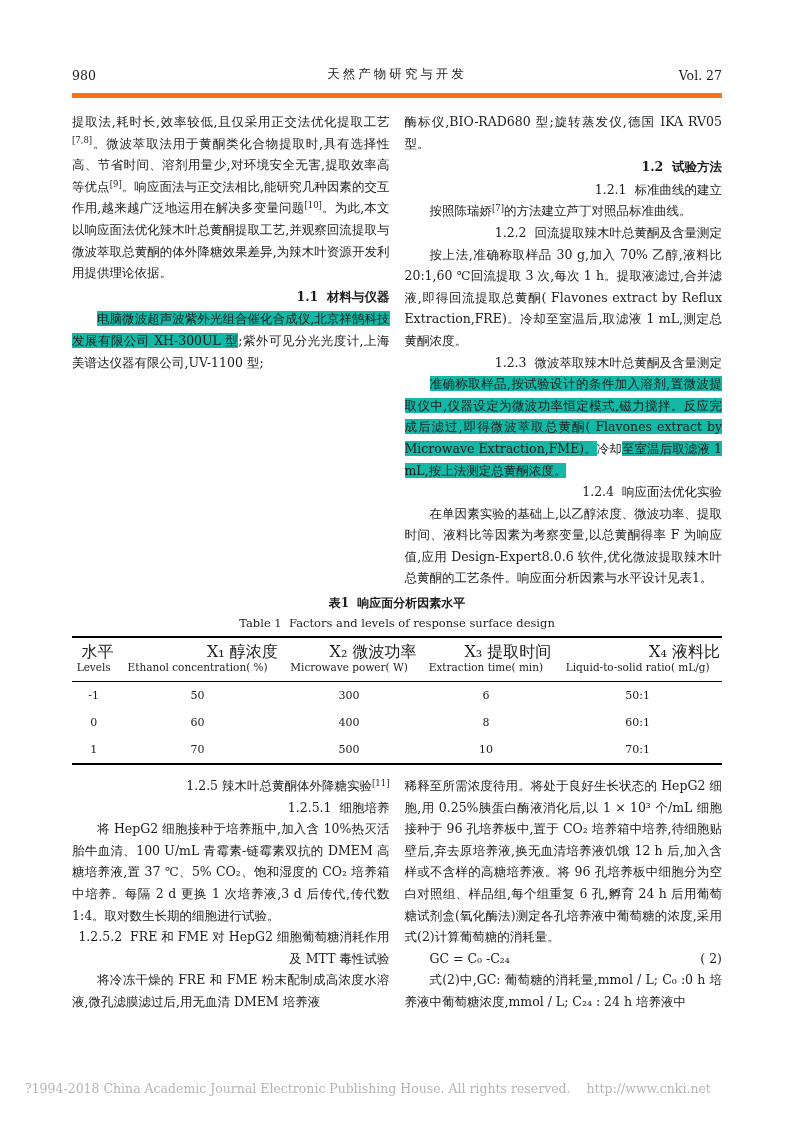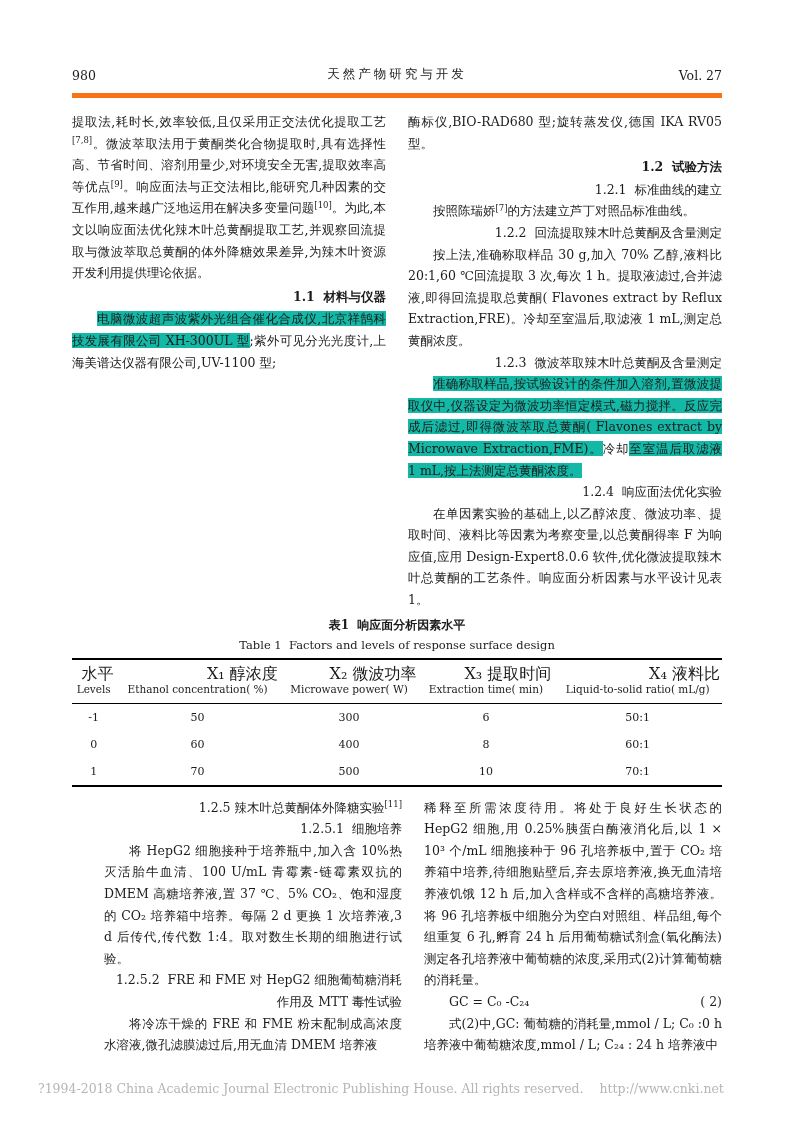--- a/index.html
+++ b/index.html
@@ -12,23 +12,23 @@
   .content{padding:66px 72px 0 72px;}
   
   .page-header{
     display:grid;grid-template-columns:1fr auto 1fr;align-items:flex-end;
     font-size:12.5px;padding-bottom:10px;border-bottom:5px solid #f97316;
   }
   .page-header .left{text-align:left;}
   .page-header .center{text-align:center;letter-spacing:3px;}
   .page-header .right{text-align:right;}
   
-  .columns{display:flex;gap:22px;}
+  .columns{display:flex;gap:15px;}
   .columns.top{margin-top:13px;}
-  .columns.bottom{margin-top:10px;margin-left:32px;}
+  .columns.bottom{margin-top:10px;}
   .col{flex:1;min-width:0;font-size:12.5px;line-height:21.6px;text-align:justify;}
   .col .p{margin:0;}
   .col .indent{text-indent:2em;}
   .col .h1{font-size:17px;font-weight:bold;margin:13px 0 9px 0;text-align:left;line-height:1.4;}
   .col .h2{font-weight:bold;margin:2px 0 1px 0;text-align:right;}
   .col .h3{font-weight:normal;margin:0;text-align:right;}
   sup{font-size:8.5px;vertical-align:baseline;position:relative;top:-0.5em;line-height:0;}
   .hl{background:#14b8a6;}
   .formula{display:flex;justify-content:space-between;padding-left:2em;}
   
@@ -41,21 +41,21 @@
   }
   table.factors thead th{
     border-bottom:1.5px solid #000;font-weight:normal;padding:5px 2px 6px 2px;
     vertical-align:middle;
   }
   .th-zh{font-size:16px;line-height:17px;text-align:right;}
   .th-en{font-size:10.5px;line-height:15px;}
   table.factors td{font-size:11px;padding:7px 2px;}
   
   .page-footer{
-    position:absolute;left:30px;bottom:26px;
+    position:absolute;left:17px;bottom:26px;
     color:#b5b5b5;font-size:12.5px;white-space:pre;
   }
 </style>
 </head>
 <body>
 
 <div class="content">
 
   <div class="page-header">
     <span class="left">980</span>

